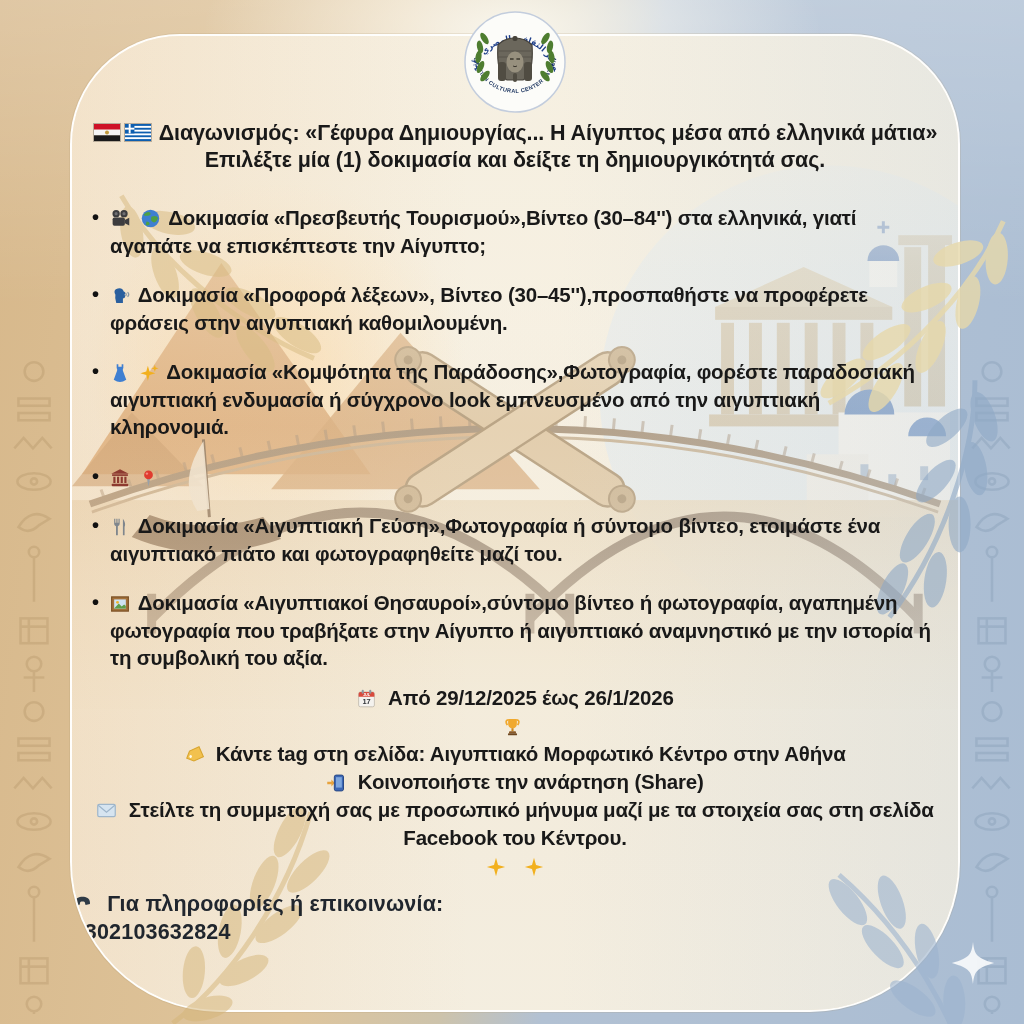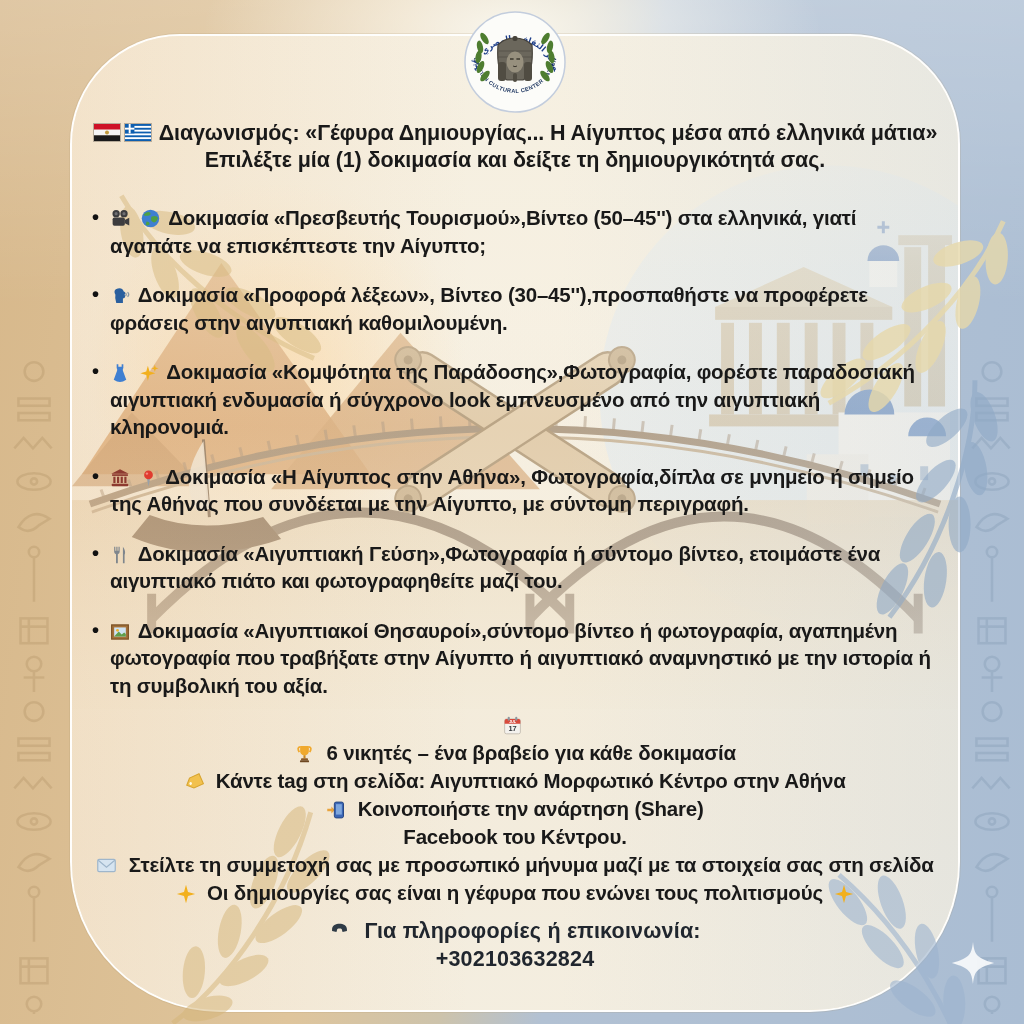--- a/index.html
+++ b/index.html
@@ -32,21 +32,21 @@
   .flags{display:inline-flex;gap:3px;vertical-align:-2px;margin-right:7px;}
   .flags svg{border:.5px solid rgba(0,0,0,.25);}
   ul.challenges{list-style:none;margin:30px 0 0;padding:0 25px 0 20px;}
   ul.challenges li{position:relative;padding-left:18px;margin-bottom:22px;font-size:20.5px;line-height:27.5px;letter-spacing:-.2px;}
   ul.challenges li:last-child{margin-bottom:0;}
   .dot{position:absolute;left:0;top:0;font-size:20px;color:#111;}
   .li-icons svg{vertical-align:-4px;margin-right:3px;}
   .details{margin-top:12px;text-align:center;font-size:20.5px;line-height:28px;letter-spacing:-.2px;}
   .details .line svg{vertical-align:-4px;margin-right:6px;}
   .details .line svg.trail{margin-right:0;margin-left:6px;}
-  .contact{margin-top:10px;text-align:center;font-size:21.5px;line-height:28px;color:#20262e;letter-spacing:.2px;}
+  .contact{margin-top:10px;font-size:21.5px;line-height:28px;color:#20262e;letter-spacing:.2px;}
   .contact svg{vertical-align:-4px;margin-right:8px;}
   
   .decor{position:absolute;z-index:3;pointer-events:none;}
   .logo{position:absolute;left:463px;top:10px;width:104px;height:104px;z-index:5;}
 </style>
 </head>
 <body>
 
 <svg width="0" height="0" style="position:absolute" aria-hidden="true">
   <defs>
@@ -231,21 +231,21 @@
               <rect x="3" y="10.8" width="14" height="9.5" rx="2" fill="#3d3d3f"></rect>
               <polygon points="17,13.8 22,11.2 22,20 17,17.4" fill="#3d3d3f"></polygon>
             </svg>
             <svg width="21" height="21" viewBox="0 0 24 24">
               <circle cx="12" cy="12" r="10" fill="#3f7fd1"></circle>
               <path d="M4,8 q3,-4.5 7.5,-3 q1.5,2.5 -1,3.6 q-4.5,1 -6.5,-.6 Z" fill="#4fa043"></path>
               <path d="M13,10 q5.5,-2 7.5,1.2 q-1,4.5 -4.5,5.4 q-4.5,-1 -3,-6.6 Z" fill="#4fa043"></path>
               <path d="M7.5,15.5 q3.5,0 3.5,3.2 q-2.2,2.3 -4.6,.3 Z" fill="#4fa043"></path>
             </svg>
           </span>
-          <span>Δοκιμασία «Πρεσβευτής Τουρισμού»,Βίντεο (50–45'') στα ελληνικά, γιατί αγαπάτε να επισκέπτεστε την Αίγυπτο;</span>
+          <span>Δοκιμασία «Πρεσβευτής Τουρισμού»,Βίντεο (30–84'') στα ελληνικά, γιατί αγαπάτε να επισκέπτεστε την Αίγυπτο;</span>
         </li>
         <li>
           <span class="dot">•</span>
           <span class="li-icons">
             <svg width="20" height="20" viewBox="0 0 24 24">
               <path d="M7,4 Q14,.5 16.5,6.5 Q19.5,7.5 17.5,10.5 Q19.5,14 15.5,15 L15.5,20.5 L7.5,20.5 Q5.5,14.5 6.5,10.5 Q4,6.5 7,4 Z" fill="#2a5f9e"></path>
               <path d="M18.5,8.5 q2,1.6 0,3.4 M21,7.5 q3,2.6 0,5.4" stroke="#8d9aa6" stroke-width="1.6" fill="none"></path>
             </svg>
           </span>
           <span>Δοκιμασία «Προφορά λέξεων», Βίντεο (30–45''),προσπαθήστε να προφέρετε φράσεις στην αιγυπτιακή καθομιλουμένη.</span>
@@ -274,21 +274,20 @@
               <rect x="12.8" y="10.5" width="2.6" height="7.5"></rect>
                 <rect x="17.2" y="10.5" width="2.6" height="7.5"></rect>
               <rect x="2" y="18.8" width="20" height="3" rx="1"></rect>
             </svg>
             <svg width="19" height="19" viewBox="0 0 24 24">
               <polygon points="10,12 14,12 12,22" fill="#98a0a8"></polygon>
               <circle cx="12" cy="7.5" r="5.5" fill="#e03b2f"></circle>
                 <circle cx="10" cy="5.8" r="1.5" fill="#f58a80"></circle>
             </svg>
           </span>
-          <span>Δοκιμασία «Η Αίγυπτος στην Αθήνα», Φωτογραφία,δίπλα σε μνημείο ή σημείο της Αθήνας που συνδέεται με την Αίγυπτο, με σύντομη περιγραφή.</span>
         </li>
         <li>
           <span class="dot">•</span>
           <span class="li-icons">
             <svg width="20" height="20" viewBox="0 0 24 24" fill="#7f868d">
               <path d="M5,2 L6.4,2 L6.4,7 L7.6,7 L7.6,2 L9,2 L9,7 L10.2,7 L10.2,2 L11.6,2 L11.6,8.5 Q11.6,10.5 9.4,11 L9.4,22 L7.2,22 L7.2,11 Q5,10.5 5,8.5 Z"></path>
               <path d="M15.5,2 Q19.5,7.5 17.5,12 L17.5,22 L15.5,22 Z"></path>
             </svg>
           </span>
           <span>Δοκιμασία «Αιγυπτιακή Γεύση»,Φωτογραφία ή σύντομο βίντεο, ετοιμάστε ένα αιγυπτιακό πιάτο και φωτογραφηθείτε μαζί του.</span>
@@ -310,64 +309,63 @@
       <div class="details">
         <div class="line">
           <svg width="21" height="21" viewBox="0 0 24 24">
             <rect x="3" y="4.5" width="18" height="17" rx="2" fill="#f4f2ee" stroke="#c2bcb0" stroke-width="1"></rect>
             <path d="M3,6.5 a2,2 0 0 1 2,-2 h14 a2,2 0 0 1 2,2 v3.5 h-18 Z" fill="#d84a3c"></path>
             <rect x="6.5" y="2" width="2.4" height="4.5" rx="1.2" fill="#8e969e"></rect>
             <rect x="15.1" y="2" width="2.4" height="4.5" rx="1.2" fill="#8e969e"></rect>
             <text x="12" y="9" font-size="4.4" font-weight="bold" fill="#ffffff" text-anchor="middle">JUL</text>
             <text x="12" y="18.5" font-size="8.5" font-weight="bold" fill="#33373c" text-anchor="middle">17</text>
           </svg>
+          <span>Από 29/12/2025 έως 26/1/2026</span>
         </div>
         <div class="line">
           <svg width="21" height="21" viewBox="0 0 24 24">
             <path d="M7,4.5 Q3,5 6,10.5" stroke="#f0a92e" stroke-width="2" fill="none"></path>
             <path d="M17,4.5 Q21,5 18,10.5" stroke="#f0a92e" stroke-width="2" fill="none"></path>
             <path d="M7,3.5 H17 V9 Q17,13.5 12,14.2 Q7,13.5 7,9 Z" fill="#f0a92e"></path>
             <rect x="10.8" y="14" width="2.4" height="3.4" fill="#c9871f"></rect>
             <rect x="8" y="17.4" width="8" height="2.4" rx="1" fill="#8a5a28"></rect>
             <rect x="6.8" y="19.8" width="10.4" height="2.2" rx="1" fill="#6e4720"></rect>
           </svg>
-          <span>6 νικητές – ένα βραβείο για κάθε δοκιμασία</span>
         </div>
         <div class="line">
           <svg width="20" height="20" viewBox="0 0 24 24">
             <g transform="rotate(-24 12 12)">
               <polygon points="2.5,12 9,5.5 21.5,5.5 21.5,18.5 9,18.5" fill="#f2c14e" stroke="#d8a52f" stroke-width="1.3"></polygon>
               <circle cx="7.6" cy="12" r="1.6" fill="#fffbe8"></circle>
             </g>
           </svg>
           <span>Κάντε tag στη σελίδα: Αιγυπτιακό Μορφωτικό Κέντρο στην Αθήνα</span>
         </div>
         <div class="line">
           <svg width="20" height="20" viewBox="0 0 24 24">
             <polygon points="1.5,10.4 6.5,10.4 6.5,7.8 10.5,12 6.5,16.2 6.5,13.6 1.5,13.6" fill="#e8a33d"></polygon>
             <rect x="10" y="2.5" width="11" height="19" rx="2.2" fill="#3b66b5" stroke="#2a4a85" stroke-width="1.2"></rect>
             <rect x="12" y="5" width="7" height="12.5" fill="#7fa7dd"></rect>
           </svg>
           <span>Κοινοποιήστε την ανάρτηση (Share)</span>
         </div>
         <div class="line">
-          <span>Facebook του Κέντρου.</span>
-        </div>
-        <div class="line">
           <svg width="21" height="21" viewBox="0 0 24 24">
             <rect x="2" y="5" width="20" height="14" rx="1.6" fill="#d6e4f0" stroke="#9fb6cb" stroke-width="1.4"></rect>
             <path d="M2.5,6 L12,14 L21.5,6" fill="none" stroke="#9fb6cb" stroke-width="1.4"></path>
           </svg>
           <span>Στείλτε τη συμμετοχή σας με προσωπικό μήνυμα μαζί με τα στοιχεία σας στη σελίδα</span>
         </div>
         <div class="line">
+          <span>Facebook του Κέντρου.</span>
+        </div>
+        <div class="line">
           <svg width="20" height="20" viewBox="0 0 24 24" fill="#f2b01e">
               <use href="#spark"></use>
             </svg>
-          <span>Οι δημιουργίες σας είναι η γέφυρα που ενώνει τους πολιτισμούς</span>
           <svg class="trail" width="20" height="20" viewBox="0 0 24 24" fill="#f2b01e">
               <use href="#spark"></use>
             </svg>
         </div>
       </div>
 
       <div class="contact">
         <div>
           <svg width="21" height="21" viewBox="0 0 24 24">
             <path d="M3.5,9.5 C3.5,4.8 8,3 12,3 C16,3 20.5,4.8 20.5,9.5 L20.5,11.5 L15.5,12.5 L14.5,9 C13,8.5 11,8.5 9.5,9 L8.5,12.5 L3.5,11.5 Z" fill="#2f3b46"></path>

